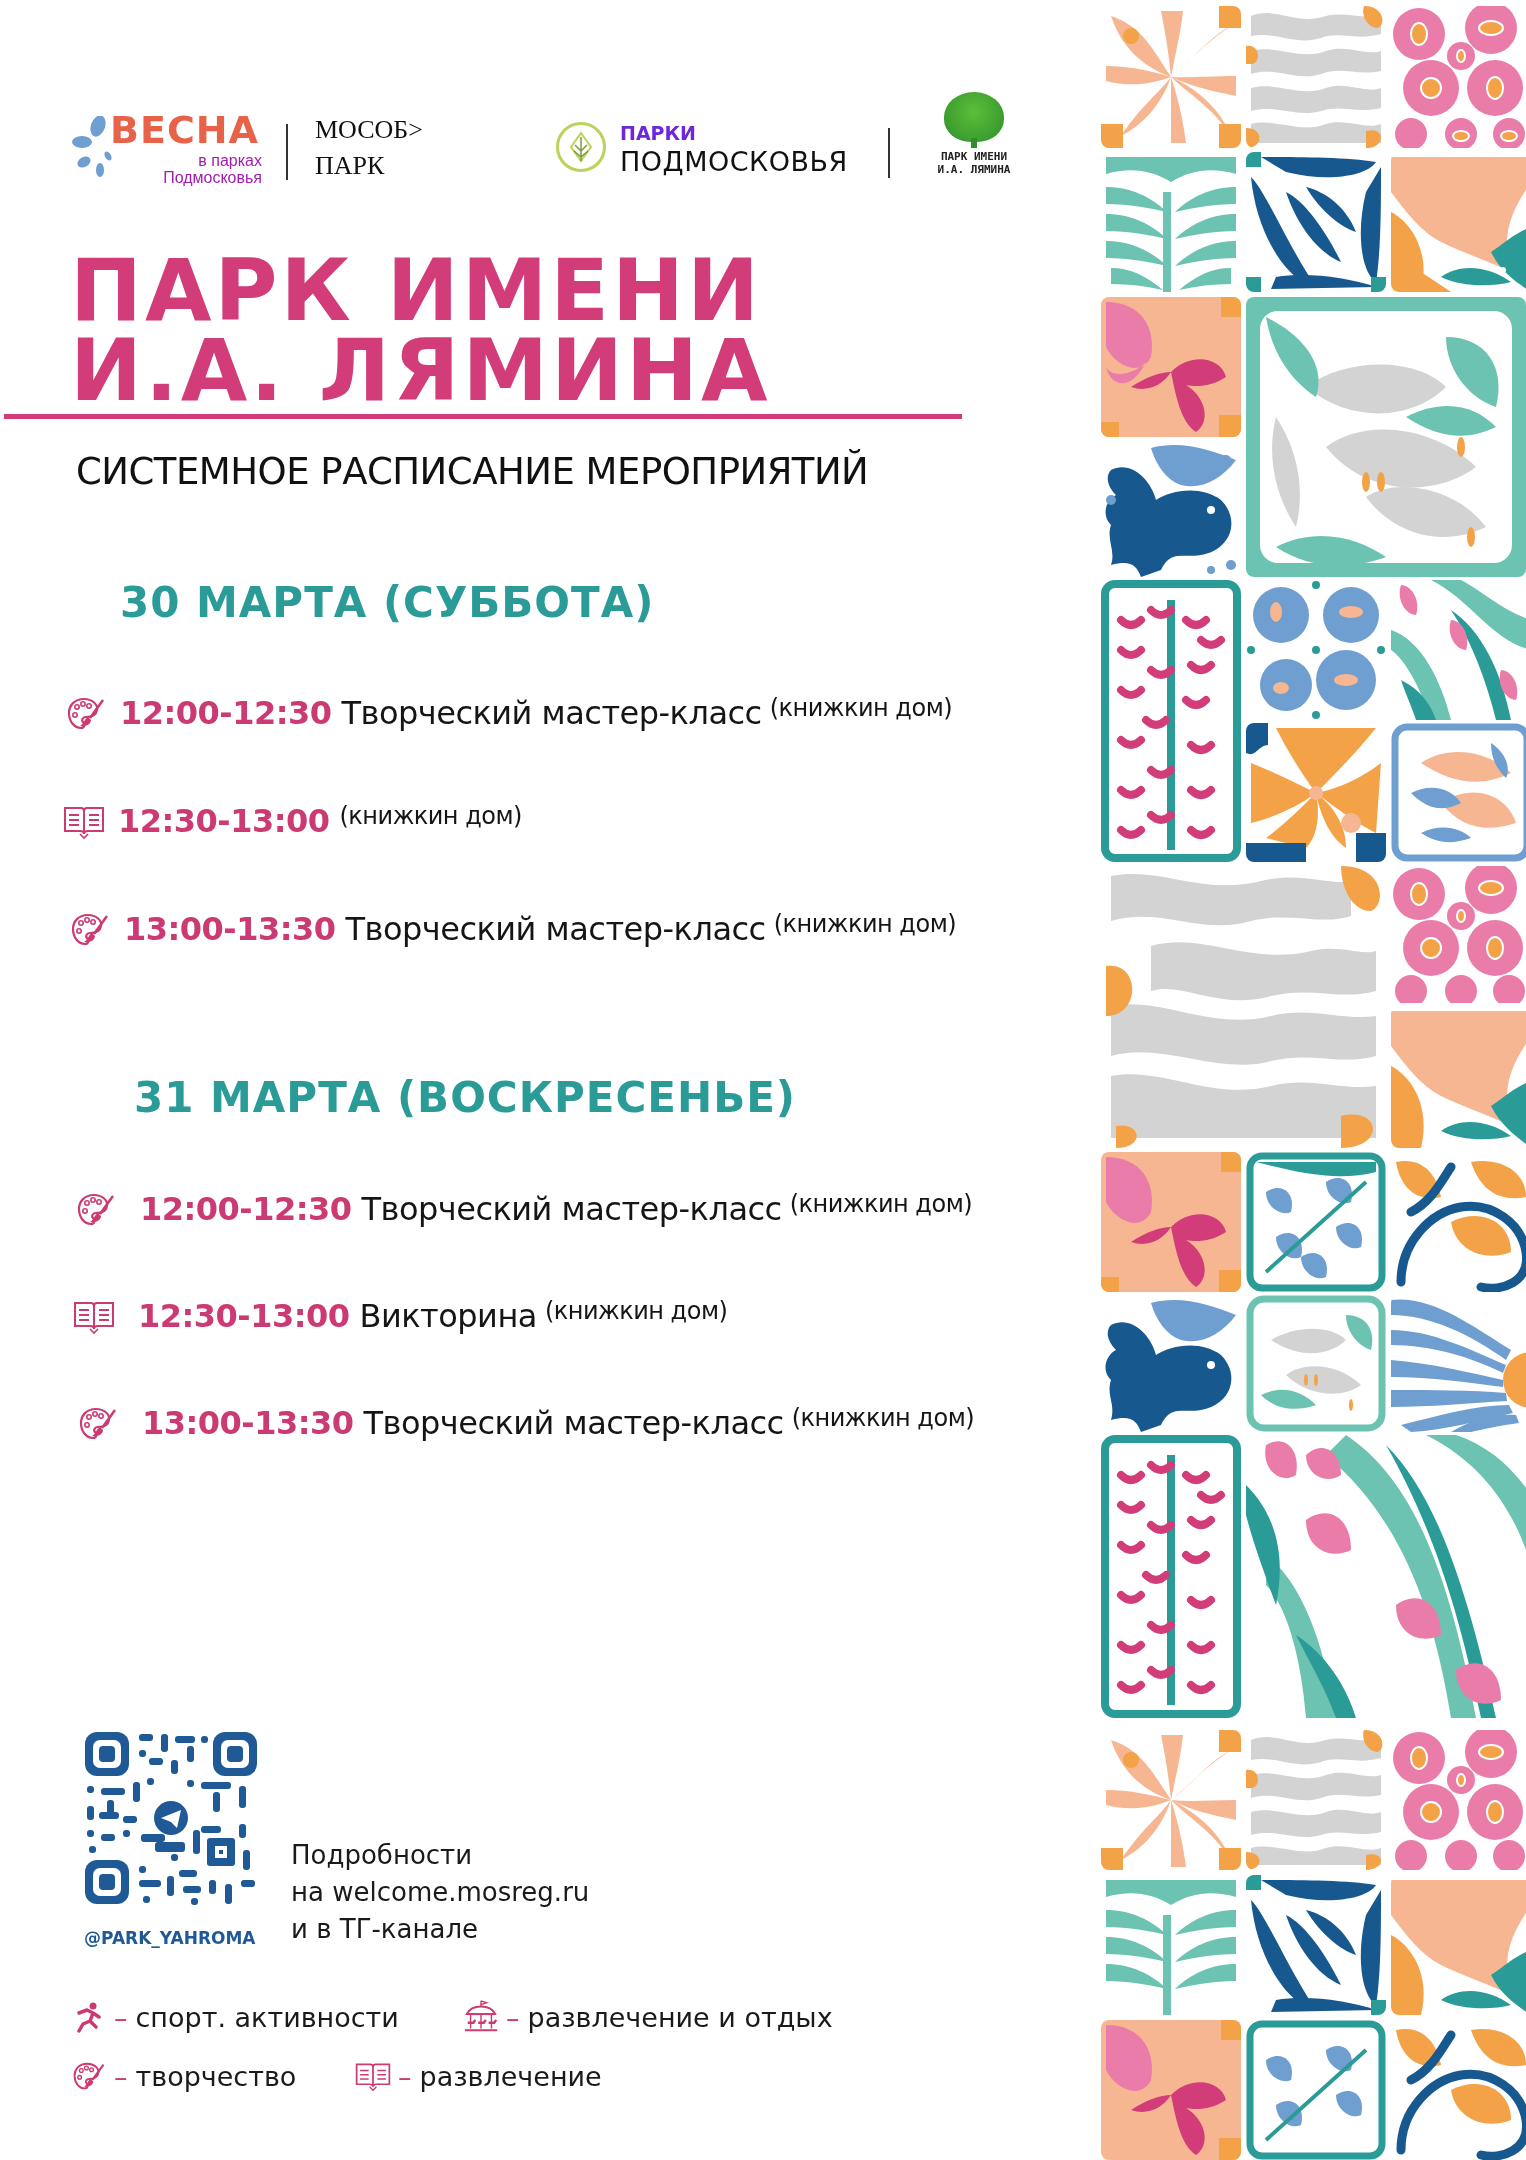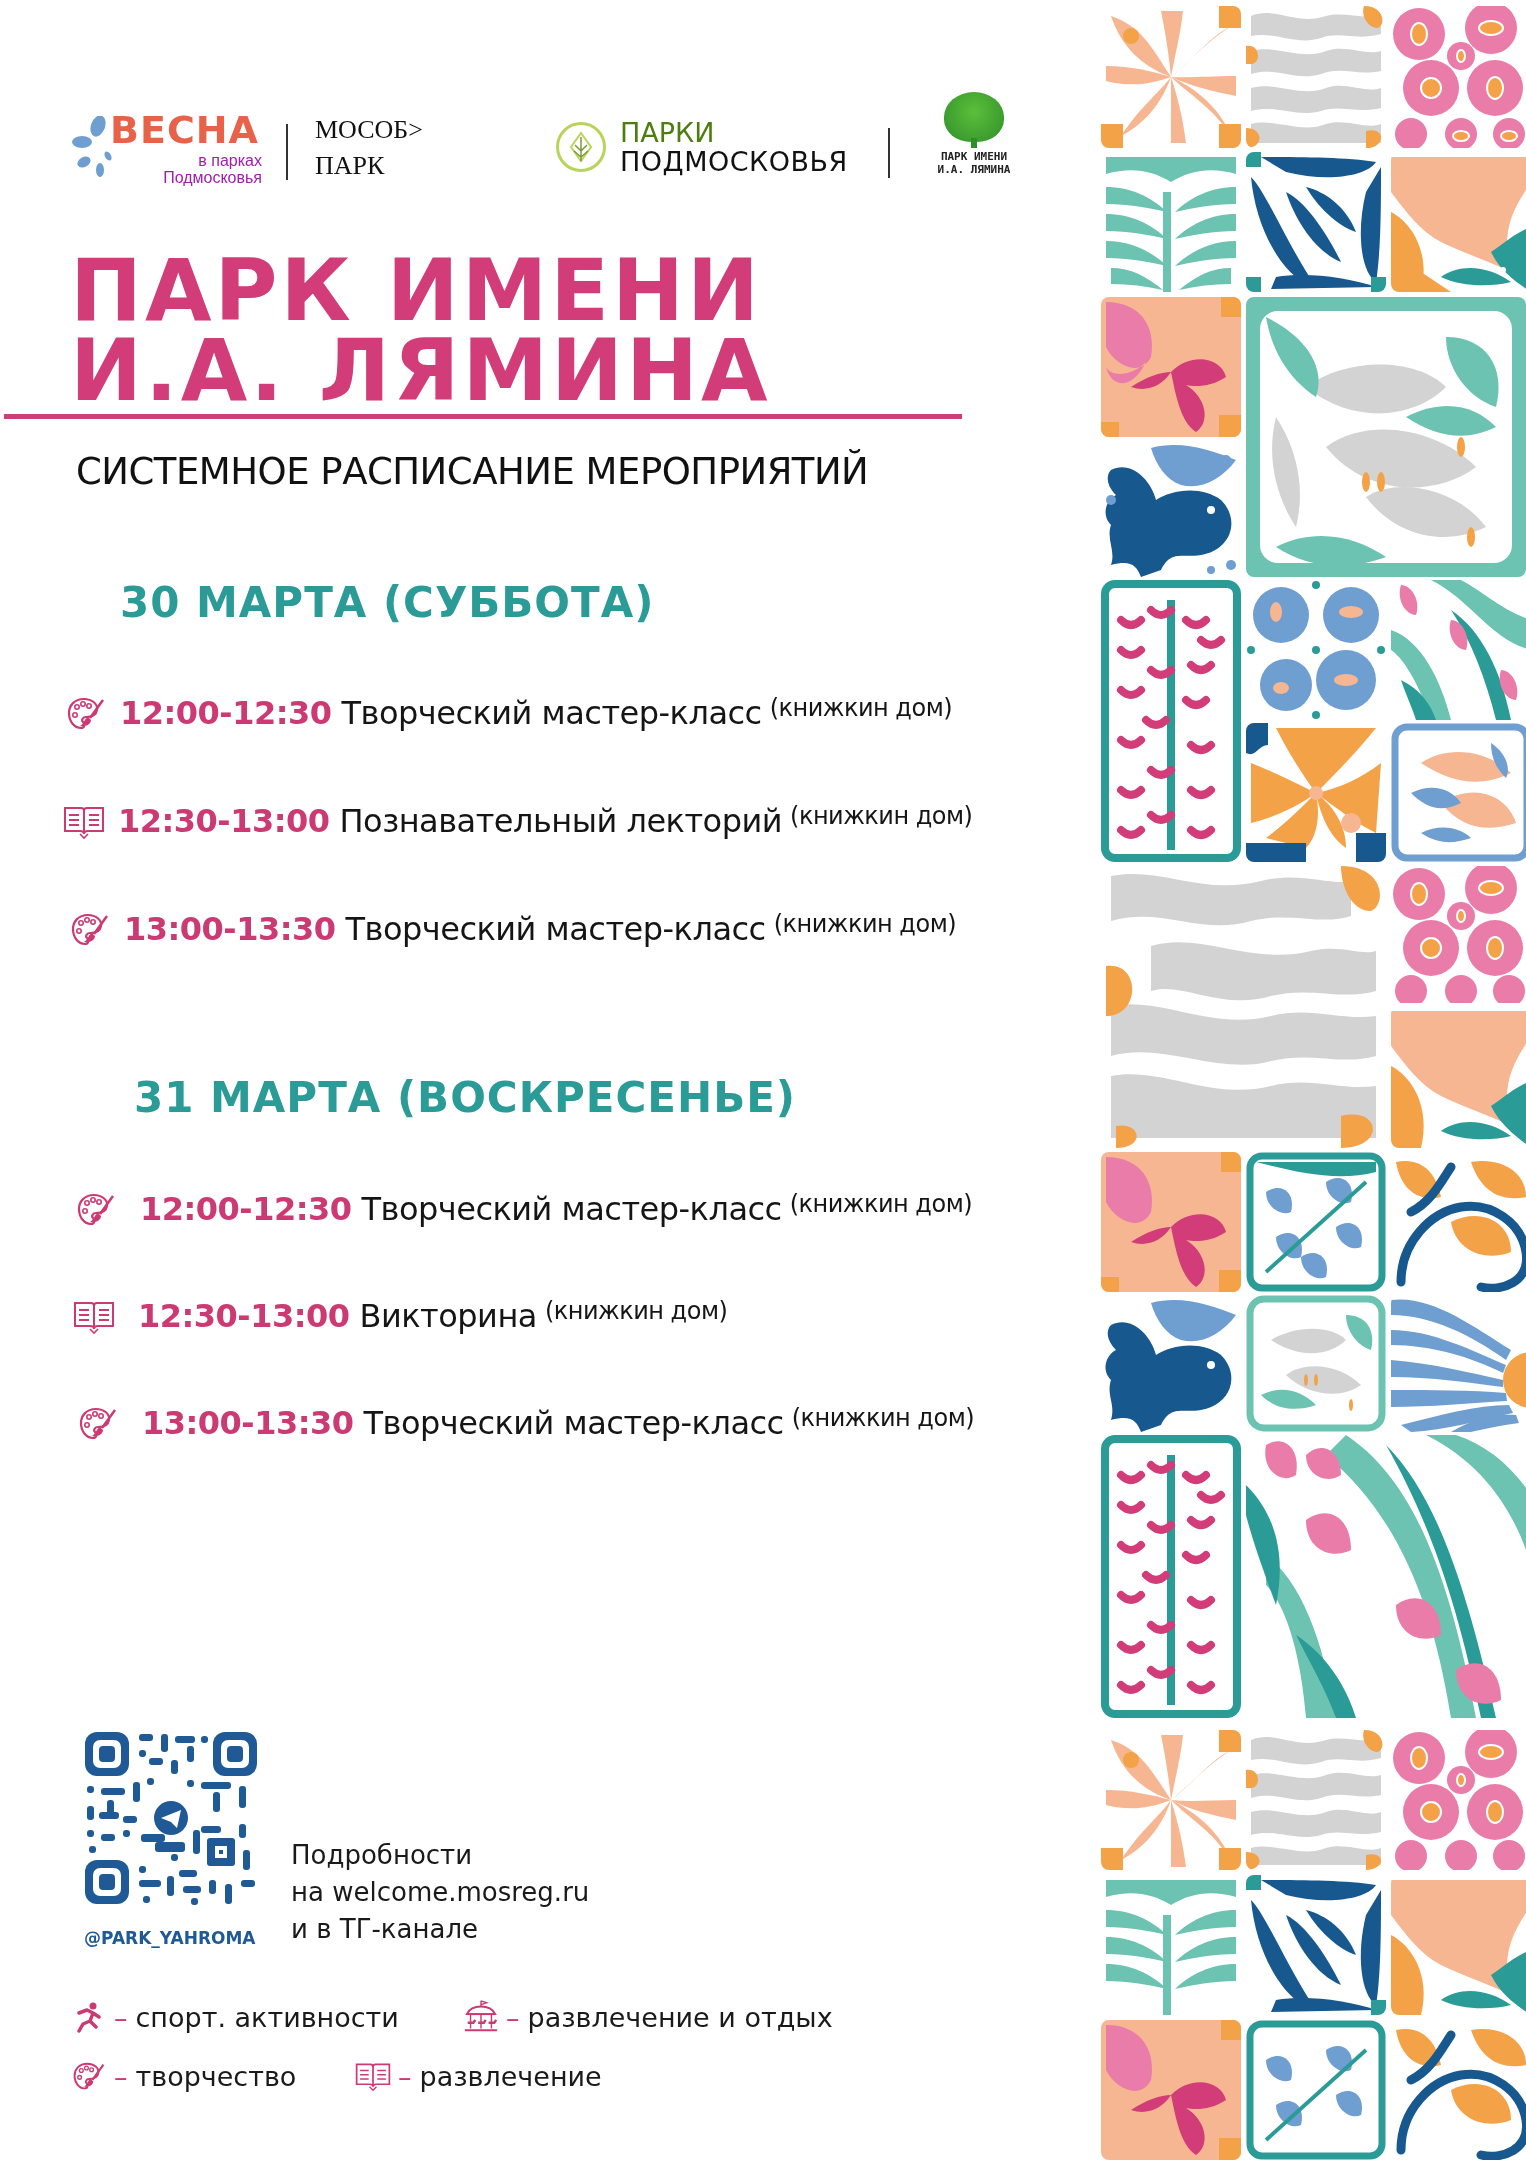--- a/index.html
+++ b/index.html
@@ -9,21 +9,21 @@
 
   
   .logo-vesna { left:72px; top:112px; width:200px; height:75px; }
   .vesna-word { position:absolute; left:38px; top:-2px; font-family:"DejaVu Sans", sans-serif; font-weight:bold;
                 font-size:38px; color:#e8624a; letter-spacing:1px; line-height:40px; }
   .vesna-sub  { position:absolute; right:10px; top:40px; text-align:right; font-size:16px; line-height:17px; color:#a21caf; }
   .vsep { position:absolute; width:2px; background:#333; }
   .logo-mosob { left:315px; top:112px; font-family:Liberation Serif, serif; font-size:26px; line-height:36px; color:#111; }
   .logo-parki { left:556px; top:118px; width:320px; height:64px; }
   .parki-ring { position:absolute; left:0; top:4px; width:50px; height:50px; border:3px solid #b9d45a; border-radius:50%; box-sizing:border-box; }
-  .parki-t1 { position:absolute; left:64px; top:0; font-family:"DejaVu Sans", sans-serif; font-weight:normal; font-size:27px; line-height:30px; color:#4d7c0f; }
+  .parki-t1 { position:absolute; left:64px; top:0; font-family:"DejaVu Sans", sans-serif; font-weight:bold; font-size:19px; line-height:30px; color:#6d28d9; }
   .parki-t2 { position:absolute; left:64px; top:28px; font-family:"DejaVu Sans", sans-serif; font-size:27px; line-height:32px; color:#111; letter-spacing:0.5px; }
   .logo-lyamin { left:926px; top:92px; width:96px; height:86px; text-align:center; }
   .tree-crown { position:absolute; left:18px; top:0; width:60px; height:50px; background:radial-gradient(circle at 50% 40%, #5cbf3a, #2e8f2a); border-radius:50% 50% 45% 45%; }
   .tree-trunk { position:absolute; left:45px; top:46px; width:6px; height:10px; background:#2e8f2a; }
   .lyamin-text { position:absolute; left:0; top:58px; width:96px; font-family:"DejaVu Sans Mono", monospace; font-size:11px; line-height:13px; color:#222; font-weight:bold; }
 
   
   .title { left:70px; top:250px; font-family:"DejaVu Sans", sans-serif; font-weight:bold; font-size:86px; line-height:80px;
            color:#d23c78; letter-spacing:3px; }
   .title-rule { left:4px; top:414px; width:958px; height:5px; background:#d23c78; }
@@ -121,21 +121,20 @@
 
 <div class="abs event" style="left:62px;top:802px">
   <span class="ico">
     <svg width="44" height="36" viewBox="0 0 44 36">
         <path d="M3 4 H19 C21 4 22 5 22 7 V30 C22 28 20 27 18 27 H3 Z M41 4 H25 C23 4 22 5 22 7 V30 C22 28 24 27 26 27 H41 Z" fill="none" stroke="#cc3a74" stroke-width="2"></path>
         <path d="M7 11 H17 M7 16 H17 M7 21 H17 M27 11 H37 M27 16 H37 M27 21 H37" stroke="#cc3a74" stroke-width="1.8"></path>
         <path d="M18 30 L22 34 L26 30" fill="none" stroke="#cc3a74" stroke-width="1.6"></path>
       </svg>
   </span>
   <span class="time">12:30-13:00</span>
-  <span class="name">Познавательный лекторий</span>
   <span class="place">(книжкин дом)</span>
 </div>
 
 <div class="abs event" style="left:68px;top:910px">
   <span class="ico">
     <svg width="40" height="36" viewBox="0 0 40 36">
         <path d="M18 3 C8 3 3 10 3 17 C3 25 8 32 15 32 C19 32 19 28 17 26 C15 24 17 21 20 21 C25 21 30 20 31 14 C32 8 26 3 18 3 Z" fill="none" stroke="#cc3a74" stroke-width="2.2"></path>
         <circle cx="11" cy="11" r="2.2" fill="none" stroke="#cc3a74" stroke-width="1.6"></circle>
         <circle cx="17" cy="8" r="2.2" fill="none" stroke="#cc3a74" stroke-width="1.6"></circle>
         <circle cx="23" cy="10" r="2.2" fill="none" stroke="#cc3a74" stroke-width="1.6"></circle>

